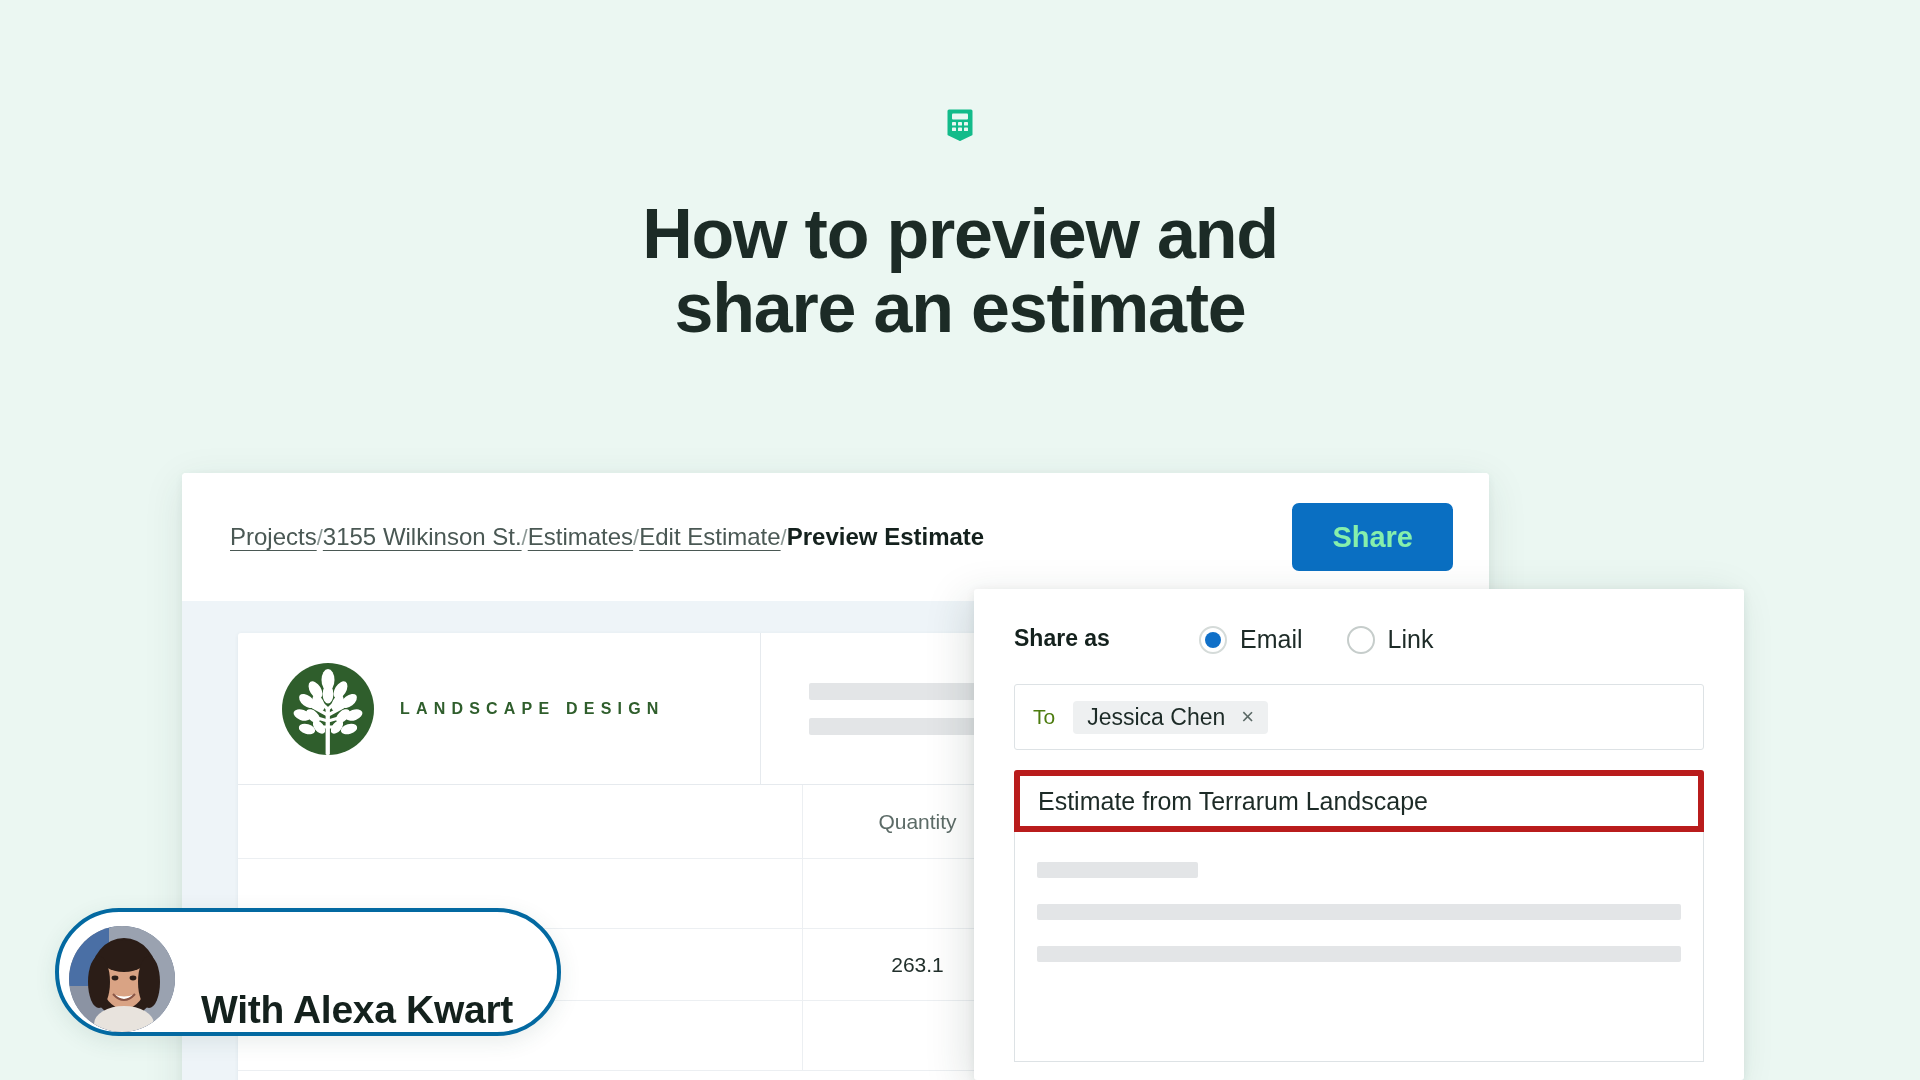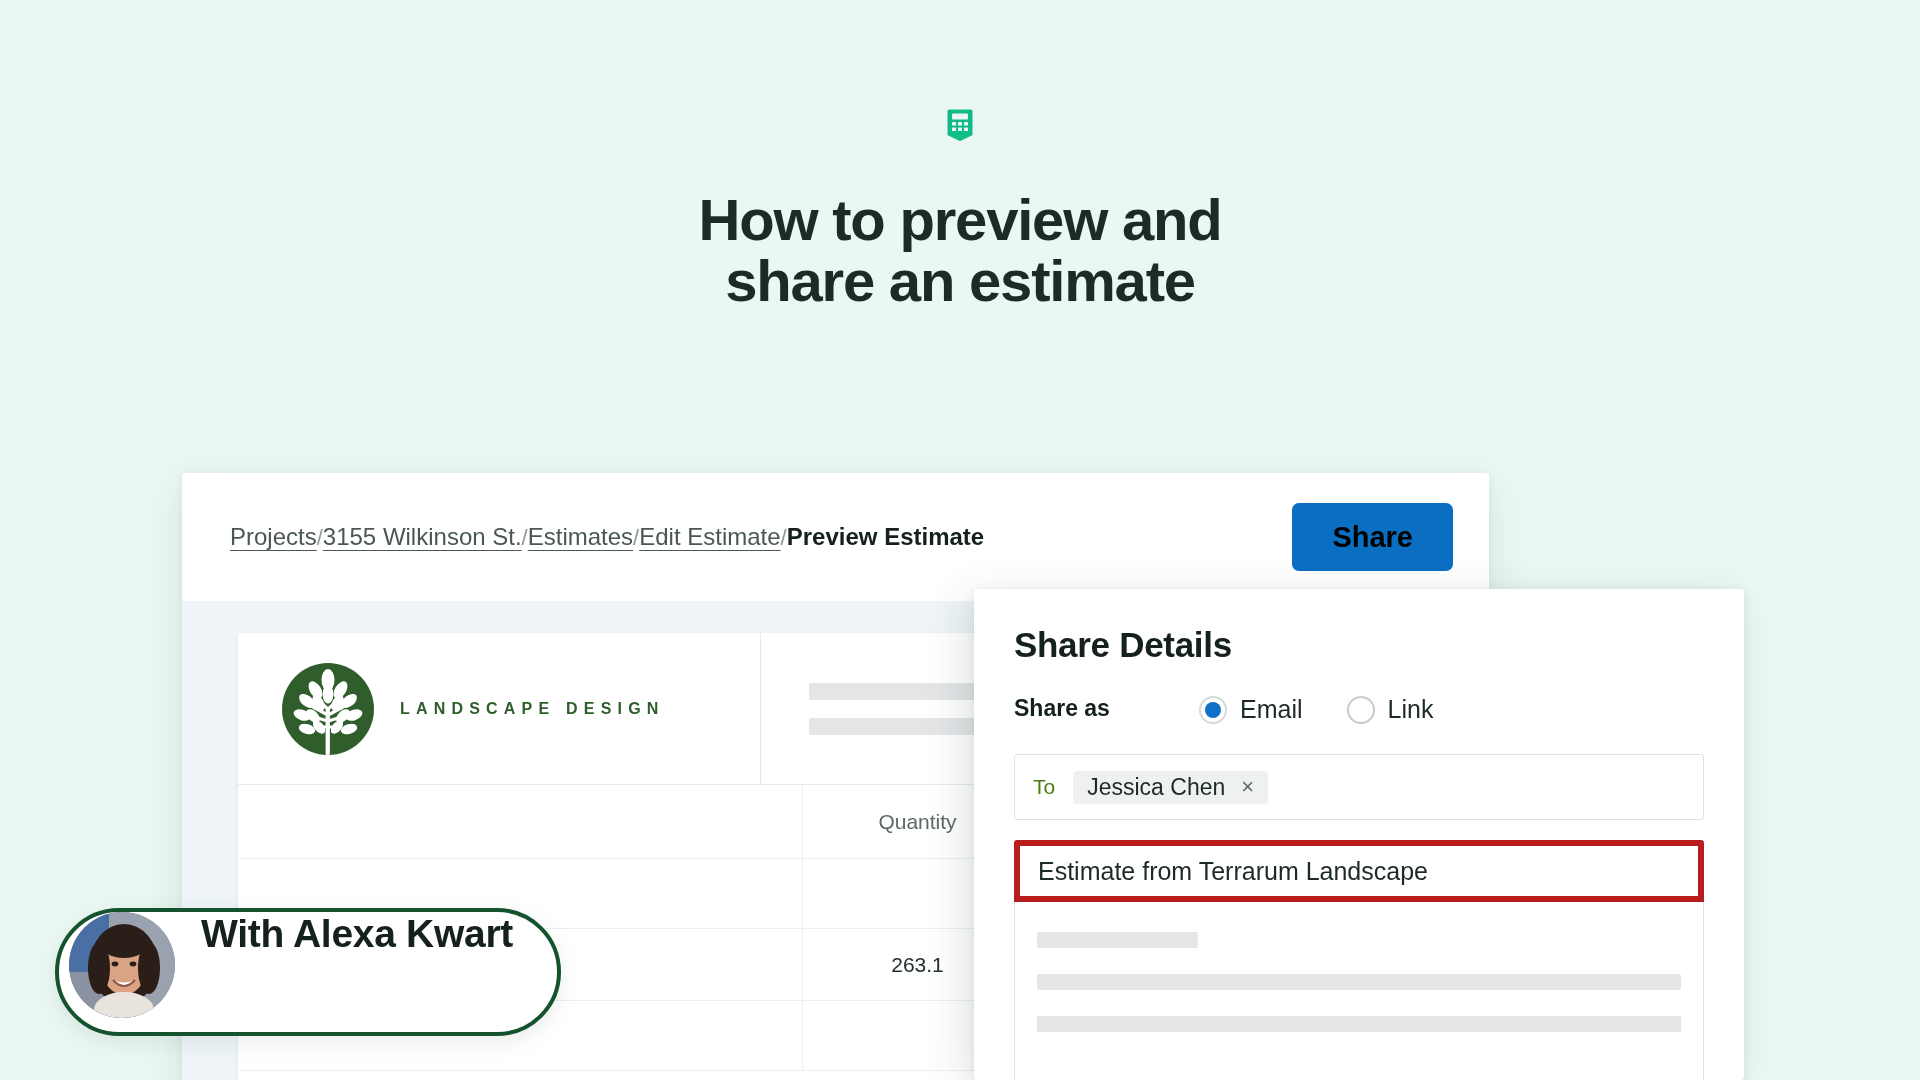--- a/index.html
+++ b/index.html
@@ -28,21 +28,21 @@
     color: #13bb8a;
     text-transform: uppercase;
     white-space: nowrap;
   }
 
   .headline {
     position: absolute;
     top: 150px; left: 50%; transform: translateX(-50%);
     width: 1200px;
     text-align: center;
-    font-size: 58px;
+    font-size: 70px;
     line-height: 1.06;
     font-weight: bold;
     letter-spacing: -1.2px;
     color: #1c2b26;
   }
   .headline .line { display: block; }
 
   
   .app-card {
     position: absolute;
@@ -77,21 +77,21 @@
     cursor: pointer;
   }
   .crumb-sep { color: #8d9996; font-size: 22px; }
   .crumb-current {
     color: #14211d;
     font-weight: bold;
     white-space: nowrap;
   }
   .share-btn {
     background: #0a6fc2;
-    color: #000000;
+    color: #86efac;
     font-size: 29px;
     font-weight: bold;
     border: none;
     border-radius: 7px;
     padding: 0 40px;
     height: 68px;
     line-height: 68px;
     cursor: pointer;
     font-family: "Liberation Sans", sans-serif;
     white-space: nowrap;
@@ -227,23 +227,23 @@
   .body-box .ph-bar { margin-bottom: 26px; height: 16px; }
   .ph-short { width: 25%; }
   .ph-full  { width: 100%; }
 
   
   .presenter {
     position: absolute;
     left: 55px; top: 908px;
     height: 128px;
     background: #ffffff;
-    border: 4px solid #14532d;
+    border: 4px solid #0369a1;
     border-radius: 64px;
-    display: flex; align-items: flex-start;
+    display: flex; align-items: flex-end;
     padding: 0 44px 0 10px;
     box-shadow: 0 6px 22px rgba(40,80,65,0.10);
   }
   .avatar {
     width: 106px; height: 106px; border-radius: 50%;
     overflow: hidden; flex: 0 0 106px;
     margin-right: 26px;
     background: #6d7f9a;
     position: relative;
   }
@@ -351,21 +351,20 @@
           <div class="col-qty"></div>
           <div class="col-rest"></div>
         </div>
       </div>
 
     </div>
   </div>
 </div>
 
 <div class="share-panel">
-  <div class="panel-title">Share Details</div>
 
   <div class="share-as-row">
     <div class="share-as-label">Share as</div>
     <div class="radio-opt">
       <span class="radio on"></span>
       <span class="radio-label">Email</span>
     </div>
     <div class="radio-opt">
       <span class="radio"></span>
       <span class="radio-label">Link</span>

